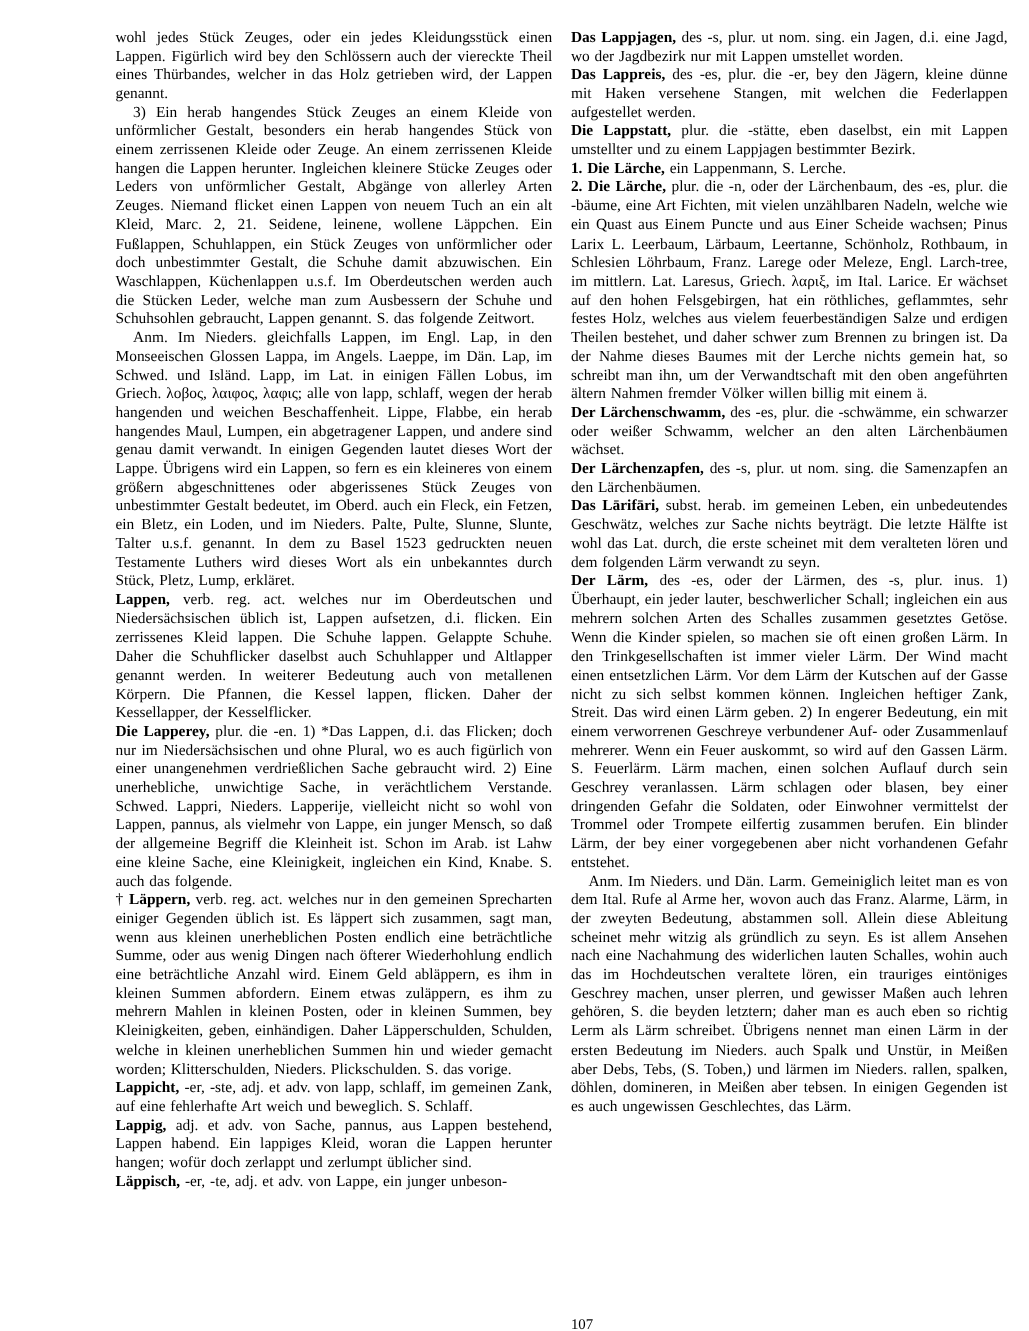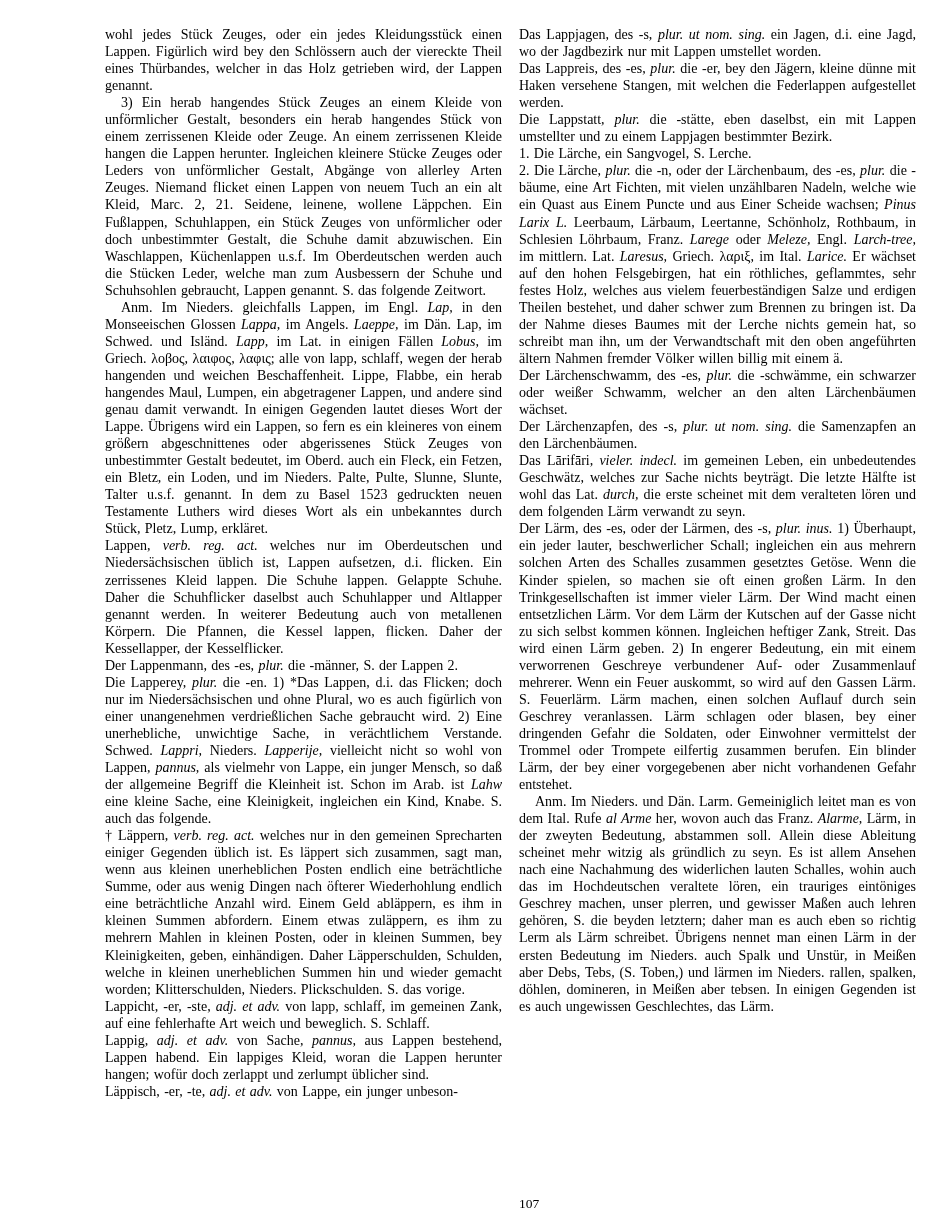--- a/index.html
+++ b/index.html
@@ -22,54 +22,53 @@
     width: 397px;
     text-align: justify;
     font-size: 14px;
     line-height: 17.05px;
     word-spacing: 0.06em;
   }
   .col-left  { left: 105px; }
   .col-right { left: 519px; }
   p.para { margin: 0; padding: 0; }
   p.para.indent { text-indent: 16px; }
-  .seg-b { font-weight: normal; }
-  .seg-i { font-style: italic; }
+  .seg-b { font-weight: bold; }
+  .seg-i { }
   .page-number {
     position: absolute;
     top: 1195px;
     left: 519px;
     width: 390px;
     text-align: left;
     font-size: 13.5px;
     line-height: 17px;
   }
 </style>
 </head>
 <body>
 
 <div class="page">
   <div class="col col-left">
       <p class="para"><span>wohl jedes Stück Zeuges, oder ein jedes Kleidungsstück einen Lappen. Figürlich wird bey den Schlössern auch der viereckte Theil eines Thürbandes, welcher in das Holz getrieben wird, der Lappen genannt.</span></p>
       <p class="para indent"><span>3) Ein herab hangendes Stück Zeuges an einem Kleide von unförmlicher Gestalt, besonders ein herab hangendes Stück von einem zerrissenen Kleide oder Zeuge. An einem zerrissenen Kleide hangen die Lappen herunter. Ingleichen kleinere Stücke Zeuges oder Leders von unförmlicher Gestalt, Abgänge von allerley Arten Zeuges. Niemand flicket einen Lappen von neuem Tuch an ein alt Kleid, Marc. 2, 21. Seidene, leinene, wollene Läppchen. Ein Fußlappen, Schuhlappen, ein Stück Zeuges von unförmlicher oder doch unbestimmter Gestalt, die Schuhe damit abzuwischen. Ein Waschlappen, Küchenlappen u.s.f. Im Oberdeutschen werden auch die Stücken Leder, welche man zum Ausbessern der Schuhe und Schuhsohlen gebraucht, Lappen genannt. S. das folgende Zeitwort.</span></p>
       <p class="para indent"><span>Anm. Im Nieders. gleichfalls Lappen, im Engl. </span><span class="seg-i">Lap,</span><span> in den Monseeischen Glossen </span><span class="seg-i">Lappa,</span><span> im Angels. </span><span class="seg-i">Laeppe,</span><span> im Dän. Lap, im Schwed. und Isländ. </span><span class="seg-i">Lapp,</span><span> im Lat. in einigen Fällen </span><span class="seg-i">Lobus,</span><span> im Griech. λοβος, λαιφος, λαφις; alle von lapp, schlaff, wegen der herab hangenden und weichen Beschaffenheit. Lippe, Flabbe, ein herab hangendes Maul, Lumpen, ein abgetragener Lappen, und andere sind genau damit verwandt. In einigen Gegenden lautet dieses Wort der Lappe. Übrigens wird ein Lappen, so fern es ein kleineres von einem größern abgeschnittenes oder abgerissenes Stück Zeuges von unbestimmter Gestalt bedeutet, im Oberd. auch ein Fleck, ein Fetzen, ein Bletz, ein Loden, und im Nieders. Palte, Pulte, Slunne, Slunte, Talter u.s.f. genannt. In dem zu Basel 1523 gedruckten neuen Testamente Luthers wird dieses Wort als ein unbekanntes durch Stück, Pletz, Lump, erkläret.</span></p>
       <p class="para"><span class="seg-b">Lappen,</span><span> </span><span class="seg-i">verb. reg. act.</span><span> welches nur im Oberdeutschen und Niedersächsischen üblich ist, Lappen aufsetzen, d.i. flicken. Ein zerrissenes Kleid lappen. Die Schuhe lappen. Gelappte Schuhe. Daher die Schuhflicker daselbst auch Schuhlapper und Altlapper genannt werden. In weiterer Bedeutung auch von metallenen Körpern. Die Pfannen, die Kessel lappen, flicken. Daher der Kessellapper, der Kesselflicker.</span></p>
-      <p class="para"><span class="seg-b">Der Lappenmann,</span><span> des -es, </span><span class="seg-i">plur.</span><span> die -männer, S. der Lappen 2.</span></p>
       <p class="para"><span class="seg-b">Die Lapperey,</span><span> </span><span class="seg-i">plur.</span><span> die -en. 1) *Das Lappen, d.i. das Flicken; doch nur im Niedersächsischen und ohne Plural, wo es auch figürlich von einer unangenehmen verdrießlichen Sache gebraucht wird. 2) Eine unerhebliche, unwichtige Sache, in verächtlichem Verstande. Schwed. </span><span class="seg-i">Lappri,</span><span> Nieders. </span><span class="seg-i">Lapperije,</span><span> vielleicht nicht so wohl von Lappen, </span><span class="seg-i">pannus,</span><span> als vielmehr von Lappe, ein junger Mensch, so daß der allgemeine Begriff die Kleinheit ist. Schon im Arab. ist </span><span class="seg-i">Lahw</span><span> eine kleine Sache, eine Kleinigkeit, ingleichen ein Kind, Knabe. S. auch das folgende.</span></p>
       <p class="para"><span>† </span><span class="seg-b">Läppern,</span><span> </span><span class="seg-i">verb. reg. act.</span><span> welches nur in den gemeinen Sprecharten einiger Gegenden üblich ist. Es läppert sich zusammen, sagt man, wenn aus kleinen unerheblichen Posten endlich eine beträchtliche Summe, oder aus wenig Dingen nach öfterer Wiederhohlung endlich eine beträchtliche Anzahl wird. Einem Geld abläppern, es ihm in kleinen Summen abfordern. Einem etwas zuläppern, es ihm zu mehrern Mahlen in kleinen Posten, oder in kleinen Summen, bey Kleinigkeiten, geben, einhändigen. Daher Läpperschulden, Schulden, welche in kleinen unerheblichen Summen hin und wieder gemacht worden; Klitterschulden, Nieders. Plickschulden. S. das vorige.</span></p>
       <p class="para"><span class="seg-b">Lappicht,</span><span> -er, -ste, </span><span class="seg-i">adj. et adv.</span><span> von lapp, schlaff, im gemeinen Zank, auf eine fehlerhafte Art weich und beweglich. S. Schlaff.</span></p>
       <p class="para"><span class="seg-b">Lappig,</span><span> </span><span class="seg-i">adj. et adv.</span><span> von Sache, </span><span class="seg-i">pannus,</span><span> aus Lappen bestehend, Lappen habend. Ein lappiges Kleid, woran die Lappen herunter hangen; wofür doch zerlappt und zerlumpt üblicher sind.</span></p>
       <p class="para"><span class="seg-b">Läppisch,</span><span> -er, -te, </span><span class="seg-i">adj. et adv.</span><span> von Lappe, ein junger unbeson-</span></p>
     </div>
   <div class="col col-right">
       <p class="para"><span class="seg-b">Das Lappjagen,</span><span> des -s, </span><span class="seg-i">plur. ut nom. sing.</span><span> ein Jagen, d.i. eine Jagd, wo der Jagdbezirk nur mit Lappen umstellet worden.</span></p>
       <p class="para"><span class="seg-b">Das Lappreis,</span><span> des -es, </span><span class="seg-i">plur.</span><span> die -er, bey den Jägern, kleine dünne mit Haken versehene Stangen, mit welchen die Federlappen aufgestellet werden.</span></p>
       <p class="para"><span class="seg-b">Die Lappstatt,</span><span> </span><span class="seg-i">plur.</span><span> die -stätte, eben daselbst, ein mit Lappen umstellter und zu einem Lappjagen bestimmter Bezirk.</span></p>
-      <p class="para"><span class="seg-b">1. Die Lärche,</span><span> ein Sangvogel, S. Lerche.</span></p>
+      <p class="para"><span class="seg-b">1. Die Lärche,</span><span> ein Lappenmann, S. Lerche.</span></p>
       <p class="para"><span class="seg-b">2. Die Lärche,</span><span> </span><span class="seg-i">plur.</span><span> die -n, oder der Lärchenbaum, des -es, </span><span class="seg-i">plur.</span><span> die -bäume, eine Art Fichten, mit vielen unzählbaren Nadeln, welche wie ein Quast aus Einem Puncte und aus Einer Scheide wachsen; </span><span class="seg-i">Pinus Larix L.</span><span> Leerbaum, Lärbaum, Leertanne, Schönholz, Rothbaum, in Schlesien Löhrbaum, Franz. </span><span class="seg-i">Larege</span><span> oder </span><span class="seg-i">Meleze,</span><span> Engl. </span><span class="seg-i">Larch-tree,</span><span> im mittlern. Lat. </span><span class="seg-i">Laresus,</span><span> Griech. λαριξ, im Ital. </span><span class="seg-i">Larice.</span><span> Er wächset auf den hohen Felsgebirgen, hat ein röthliches, geflammtes, sehr festes Holz, welches aus vielem feuerbeständigen Salze und erdigen Theilen bestehet, und daher schwer zum Brennen zu bringen ist. Da der Nahme dieses Baumes mit der Lerche nichts gemein hat, so schreibt man ihn, um der Verwandtschaft mit den oben angeführten ältern Nahmen fremder Völker willen billig mit einem ä.</span></p>
       <p class="para"><span class="seg-b">Der Lärchenschwamm,</span><span> des -es, </span><span class="seg-i">plur.</span><span> die -schwämme, ein schwarzer oder weißer Schwamm, welcher an den alten Lärchenbäumen wächset.</span></p>
       <p class="para"><span class="seg-b">Der Lärchenzapfen,</span><span> des -s, </span><span class="seg-i">plur. ut nom. sing.</span><span> die Samenzapfen an den Lärchenbäumen.</span></p>
-      <p class="para"><span class="seg-b">Das Lārifāri,</span><span> </span><span class="seg-i">vieler. indecl.</span><span> im gemeinen Leben, ein unbedeutendes Geschwätz, welches zur Sache nichts beyträgt. Die letzte Hälfte ist wohl das Lat. </span><span class="seg-i">durch,</span><span> die erste scheinet mit dem veralteten lören und dem folgenden Lärm verwandt zu seyn.</span></p>
+      <p class="para"><span class="seg-b">Das Lārifāri,</span><span> </span><span class="seg-i">subst. herab.</span><span> im gemeinen Leben, ein unbedeutendes Geschwätz, welches zur Sache nichts beyträgt. Die letzte Hälfte ist wohl das Lat. </span><span class="seg-i">durch,</span><span> die erste scheinet mit dem veralteten lören und dem folgenden Lärm verwandt zu seyn.</span></p>
       <p class="para"><span class="seg-b">Der Lärm,</span><span> des -es, oder der Lärmen, des -s, </span><span class="seg-i">plur. inus.</span><span> 1) Überhaupt, ein jeder lauter, beschwerlicher Schall; ingleichen ein aus mehrern solchen Arten des Schalles zusammen gesetztes Getöse. Wenn die Kinder spielen, so machen sie oft einen großen Lärm. In den Trinkgesellschaften ist immer vieler Lärm. Der Wind macht einen entsetzlichen Lärm. Vor dem Lärm der Kutschen auf der Gasse nicht zu sich selbst kommen können. Ingleichen heftiger Zank, Streit. Das wird einen Lärm geben. 2) In engerer Bedeutung, ein mit einem verworrenen Geschreye verbundener Auf- oder Zusammenlauf mehrerer. Wenn ein Feuer auskommt, so wird auf den Gassen Lärm. S. Feuerlärm. Lärm machen, einen solchen Auflauf durch sein Geschrey veranlassen. Lärm schlagen oder blasen, bey einer dringenden Gefahr die Soldaten, oder Einwohner vermittelst der Trommel oder Trompete eilfertig zusammen berufen. Ein blinder Lärm, der bey einer vorgegebenen aber nicht vorhandenen Gefahr entstehet.</span></p>
       <p class="para indent"><span>Anm. Im Nieders. und Dän. Larm. Gemeiniglich leitet man es von dem Ital. Rufe </span><span class="seg-i">al Arme</span><span> her, wovon auch das Franz. </span><span class="seg-i">Alarme,</span><span> Lärm, in der zweyten Bedeutung, abstammen soll. Allein diese Ableitung scheinet mehr witzig als gründlich zu seyn. Es ist allem Ansehen nach eine Nachahmung des widerlichen lauten Schalles, wohin auch das im Hochdeutschen veraltete lören, ein trauriges eintöniges Geschrey machen, unser plerren, und gewisser Maßen auch lehren gehören, S. die beyden letztern; daher man es auch eben so richtig Lerm als Lärm schreibet. Übrigens nennet man einen Lärm in der ersten Bedeutung im Nieders. auch Spalk und Unstür, in Meißen aber Debs, Tebs, (S. Toben,) und lärmen im Nieders. rallen, spalken, döhlen, domineren, in Meißen aber tebsen. In einigen Gegenden ist es auch ungewissen Geschlechtes, das Lärm.</span></p>
     </div>
   <div class="page-number">107</div>
 </div>
 
 </body></html>

